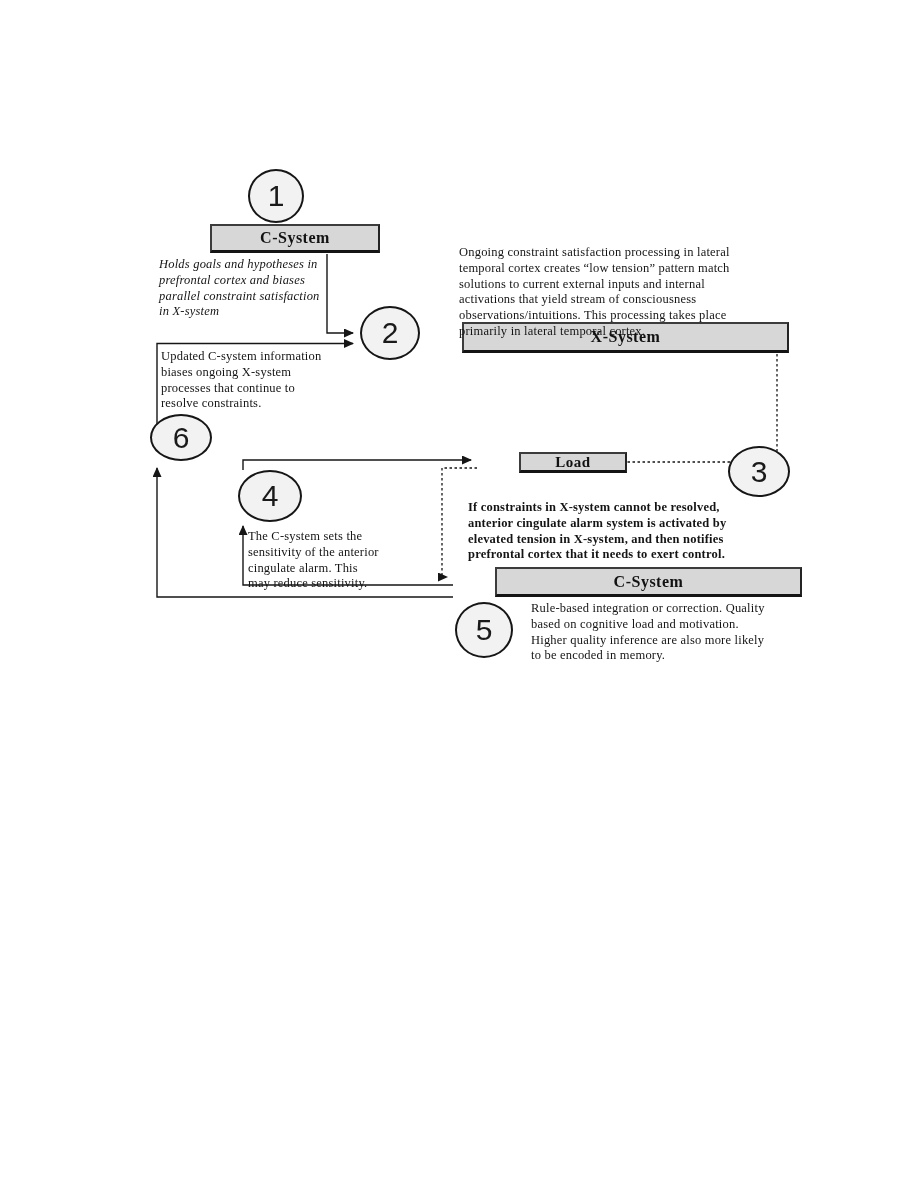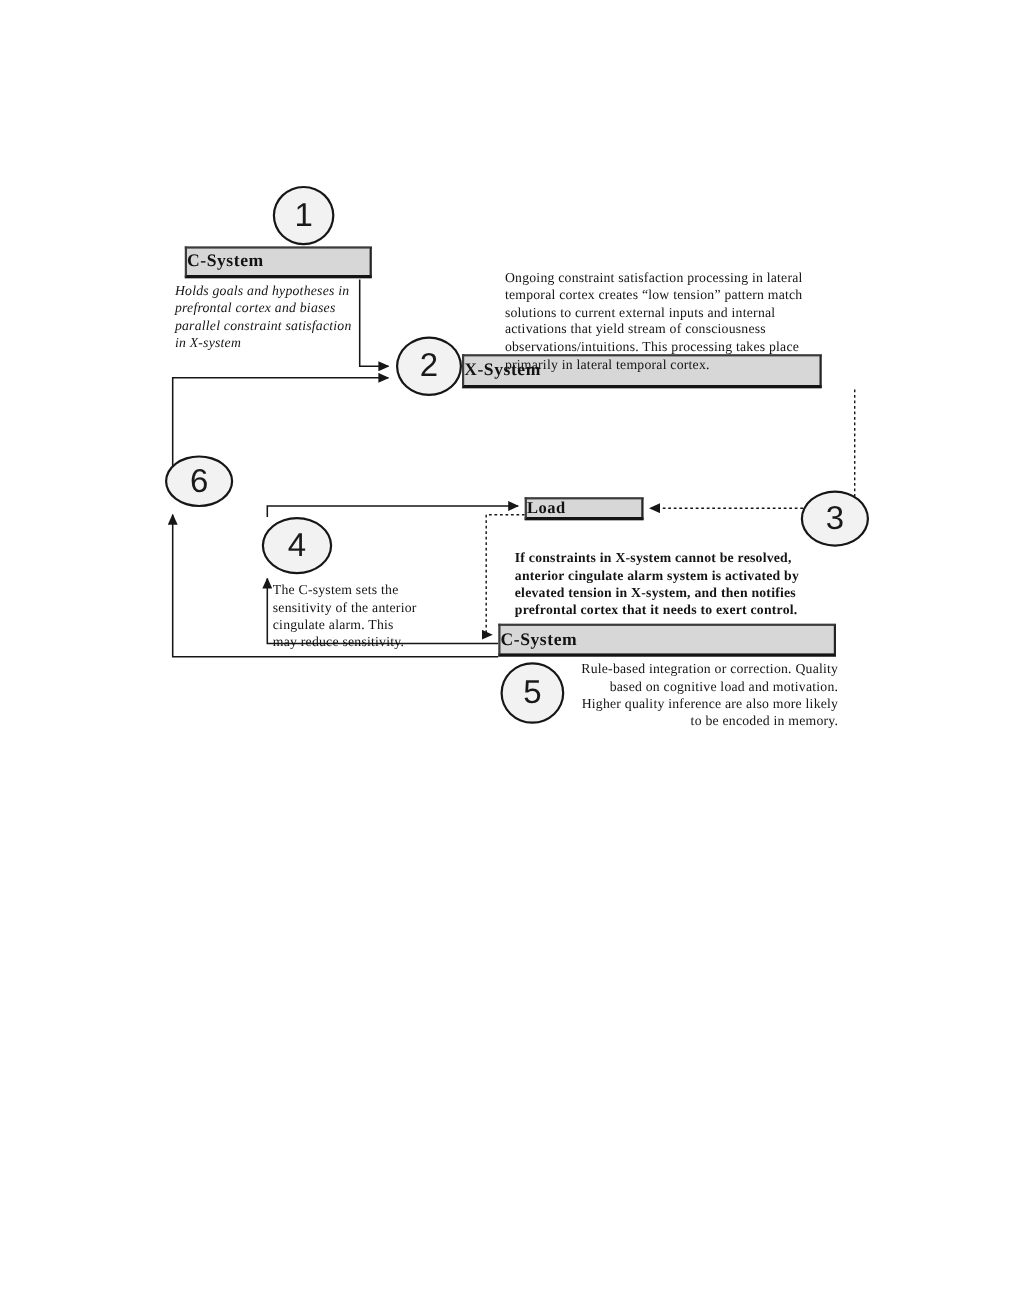--- a/index.html
+++ b/index.html
@@ -25,20 +25,22 @@
   .node-box {
     position: absolute;
     z-index: 2;
     background: #d7d7d7;
     border: 2px solid #3c3c3c;
     border-bottom: 3px solid #141414;
     border-right: 2px solid #242424;
     box-sizing: border-box;
     display: flex;
     align-items: center;
+    justify-content: center;
+    margin-left: 42px;
   }
   .node-label {
     font-family: "Liberation Serif", serif;
     font-weight: bold;
     font-size: 16px;
     letter-spacing: 0.5px;
     color: #121212;
     line-height: 1;
   }
   .step-circle {
@@ -152,19 +154,23 @@
   <div class="tblock" style="left:468px; top:500px; width:320px;font-weight:bold;">If constraints in X-system cannot be resolved,
 anterior cingulate alarm system is activated by
 elevated tension in X-system, and then notifies
 prefrontal cortex that it needs to exert control.</div>
 
   <div class="tblock" style="left:248px; top:529px; width:170px;">The C-system sets the
 sensitivity of the anterior
 cingulate alarm.  This
 may reduce sensitivity.</div>
 
-  <div class="tblock" style="left:497px; top:601px; width:265px;text-align:right;">Rule-based integration or correction. Quality
+  <div class="tblock" style="left:531px; top:601px; width:265px;">Rule-based integration or correction. Quality
 based on cognitive load and motivation.
 Higher quality inference are also more likely
 to be encoded in memory.</div>
 
+  <div class="tblock" style="left:161px; top:349px; width:185px;">Updated C-system information
+biases ongoing X-system
+processes that continue to
+resolve constraints.</div>
 
 </div>
 
 </body></html>

